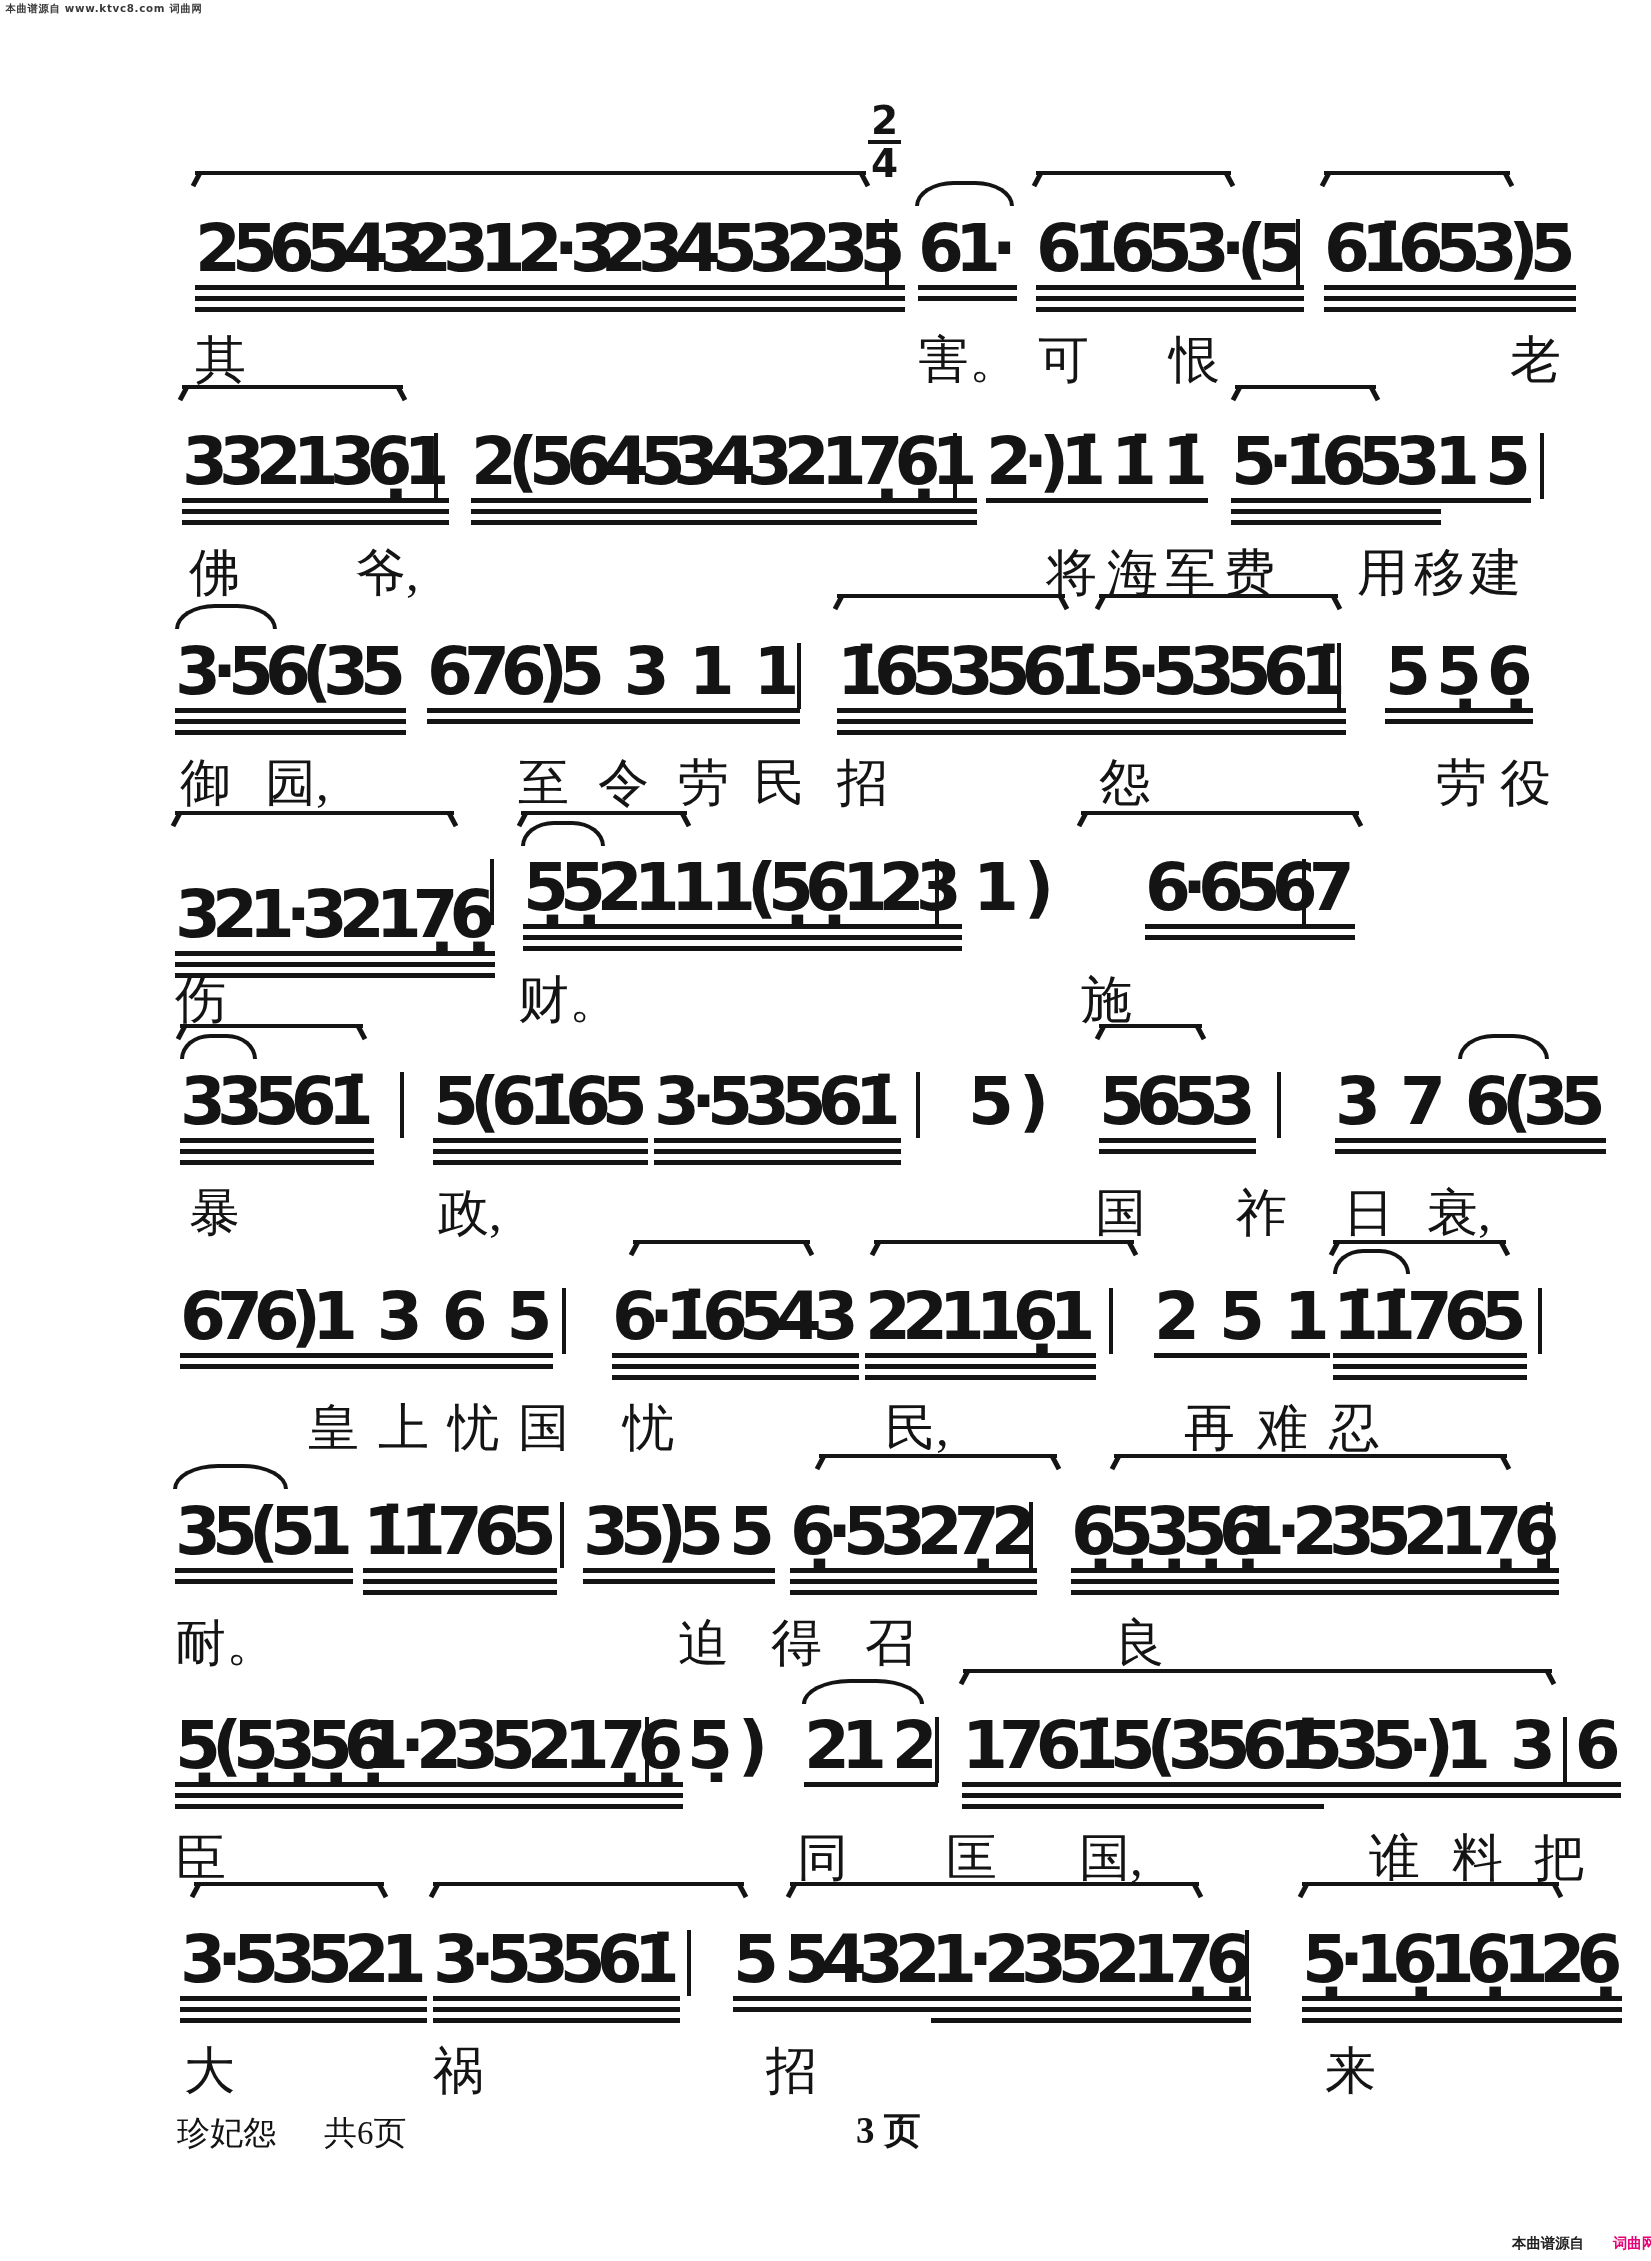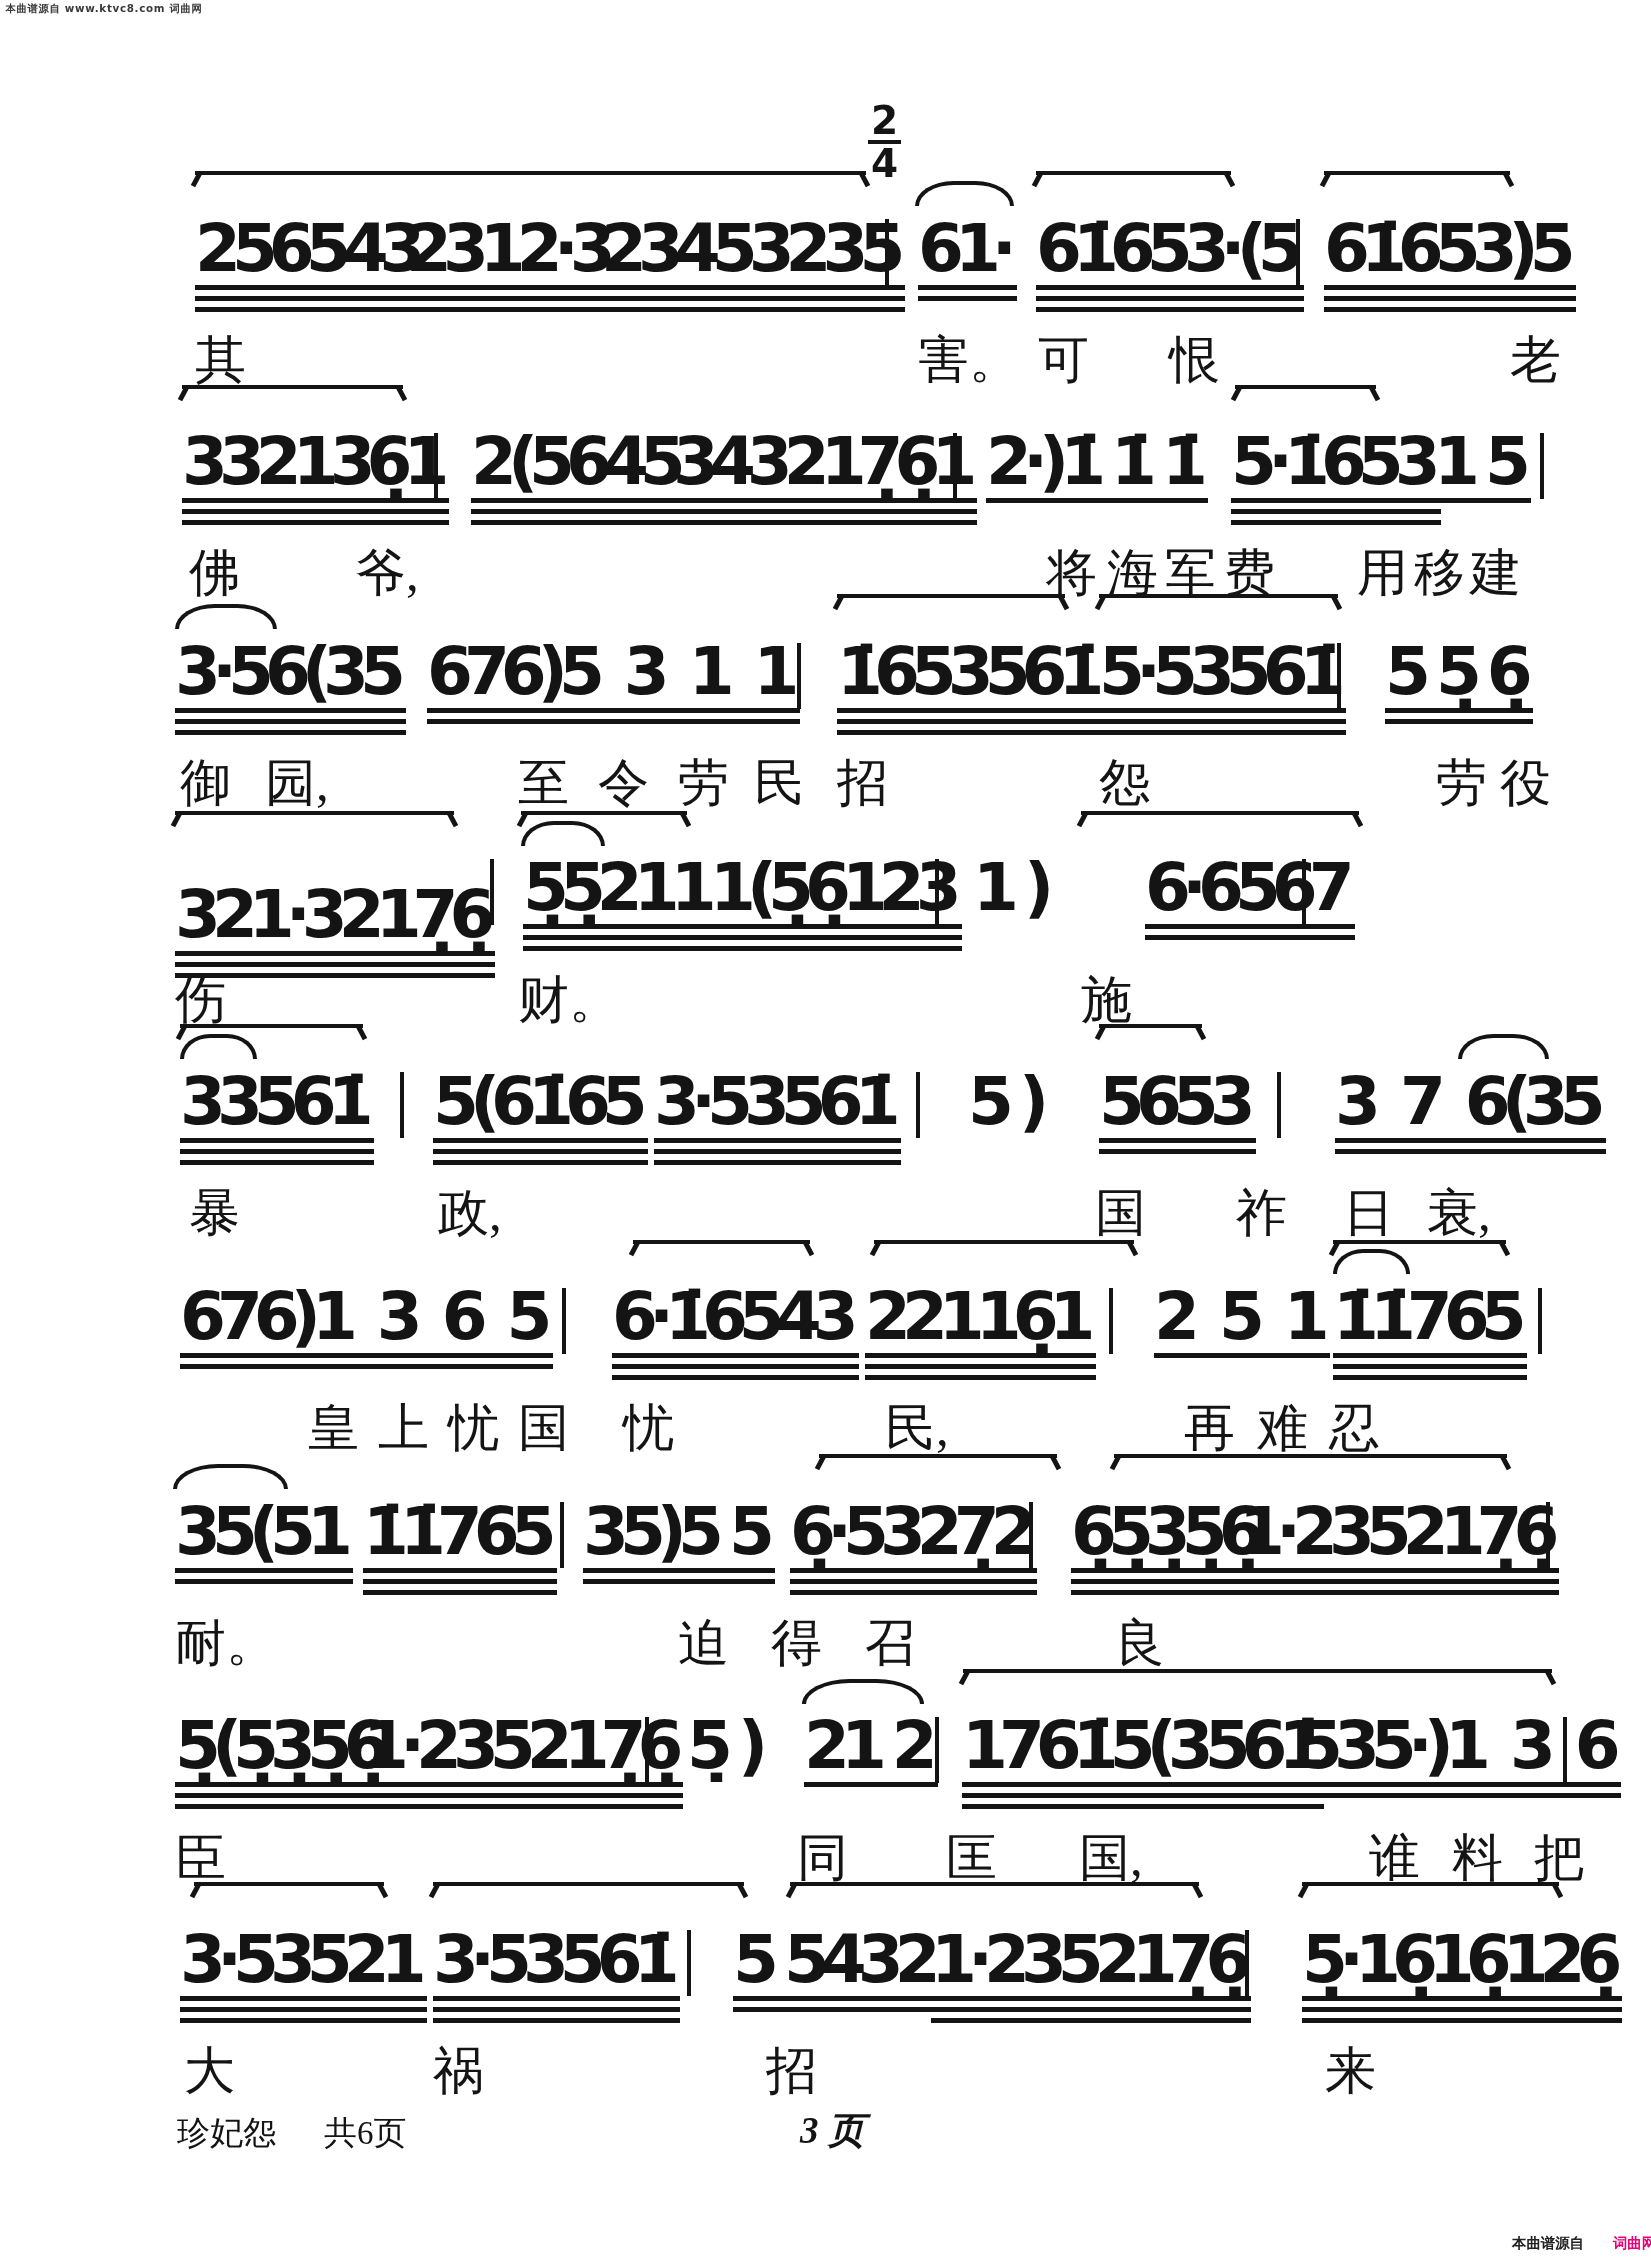--- a/index.html
+++ b/index.html
@@ -58,24 +58,23 @@
     font-family:"Liberation Serif","DejaVu Serif",serif;white-space:pre;
   }
   
   #footer-left{
     position:absolute;left:177px;top:2111px;
     font-size:33px;font-weight:normal;white-space:pre;
     font-family:"Liberation Serif","DejaVu Serif",serif;
   }
   #footer-left .tp{margin-left:48px;}
   #page-num{
-    position:absolute;left:800px;top:2106px;
+    position:absolute;left:856px;top:2106px;
     font-size:37px;font-weight:bold;white-space:pre;
     font-family:"Liberation Serif","DejaVu Serif",serif;
-    font-style:italic;
   }
 </style>
 </head>
 <body>
 
 <div id="sheet">
 
   <div id="wm-top">本曲谱源自 www.ktvc8.com 词曲网</div>
 
   <div id="timesig">

